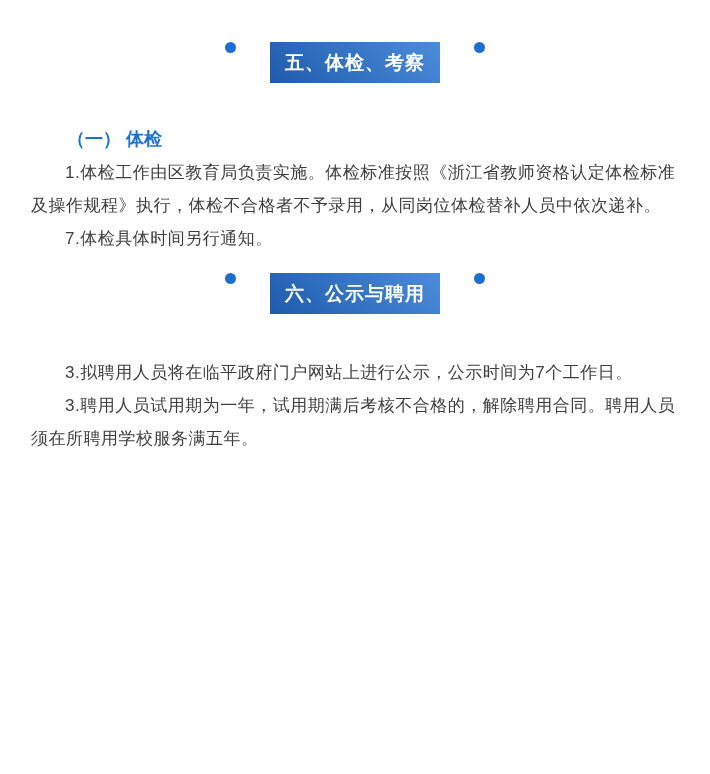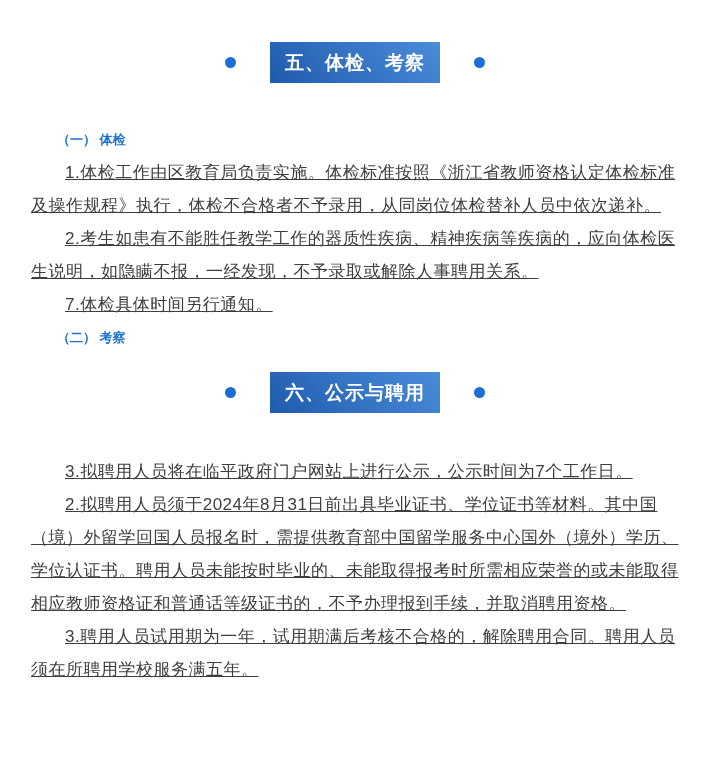--- a/index.html
+++ b/index.html
@@ -15,21 +15,21 @@
   }
   .page {
     width: 710px;
     height: 774px;
     box-sizing: border-box;
     padding: 0 31px;
     background: var(--background, #ffffff);
   }
   .section-header {
     display: flex;
-    align-items: center;
+    align-items: flex-start;
     justify-content: center;
     gap: 34px;
   }
   .section-header.first { margin-top: 42px; }
   .section-header.second { margin-top: 18px; }
   .dot {
     width: 11px;
     height: 11px;
     border-radius: 50%;
     background: var(--dot_blue, #1d6ed3);
@@ -43,60 +43,56 @@
     letter-spacing: 1px;
     padding: 9px 15px;
     line-height: 23px;
     white-space: nowrap;
   }
   .text-block { margin-top: 40px; }
   .text-block.second { margin-top: 42px; }
   .sub-heading {
     margin: 0;
     color: var(--heading_blue, #1a73d0);
-    font-size: 13px;
+    font-size: 18px;
     font-weight: bold;
     line-height: 33px;
     text-indent: 2em;
   }
   .para {
     margin: 0;
     color: var(--body_text, #3e3e3e);
     font-size: 17px;
     line-height: 33px;
     text-indent: 2em;
     letter-spacing: 0.5px;
     word-break: break-all;
-    text-decoration: underline;
   }
 </style>
 </head>
 <body>
 
 <div class="page">
 
   <div class="section-header first">
     <span class="dot"></span>
     <div class="header-badge">五、体检、考察</div>
     <span class="dot"></span>
   </div>
 
   <div class="text-block">
     <h3 class="sub-heading">（一） 体检</h3>
     <p class="para">1.体检工作由区教育局负责实施。体检标准按照《浙江省教师资格认定体检标准及操作规程》执行，体检不合格者不予录用，从同岗位体检替补人员中依次递补。</p>
-    <p class="para">2.考生如患有不能胜任教学工作的器质性疾病、精神疾病等疾病的，应向体检医生说明，如隐瞒不报，一经发现，不予录取或解除人事聘用关系。</p>
     <p class="para">7.体检具体时间另行通知。</p>
-    <h3 class="sub-heading">（二） 考察</h3>
   </div>
 
   <div class="section-header second">
     <span class="dot"></span>
     <div class="header-badge">六、公示与聘用</div>
     <span class="dot"></span>
   </div>
 
   <div class="text-block second">
     <p class="para">3.拟聘用人员将在临平政府门户网站上进行公示，公示时间为7个工作日。</p>
-    <p class="para">2.拟聘用人员须于2024年8月31日前出具毕业证书、学位证书等材料。其中国（境）外留学回国人员报名时，需提供教育部中国留学服务中心国外（境外）学历、学位认证书。聘用人员未能按时毕业的、未能取得报考时所需相应荣誉的或未能取得相应教师资格证和普通话等级证书的，不予办理报到手续，并取消聘用资格。</p>
     <p class="para">3.聘用人员试用期为一年，试用期满后考核不合格的，解除聘用合同。聘用人员须在所聘用学校服务满五年。</p>
   </div>
 
 </div>
 
 </body></html>

